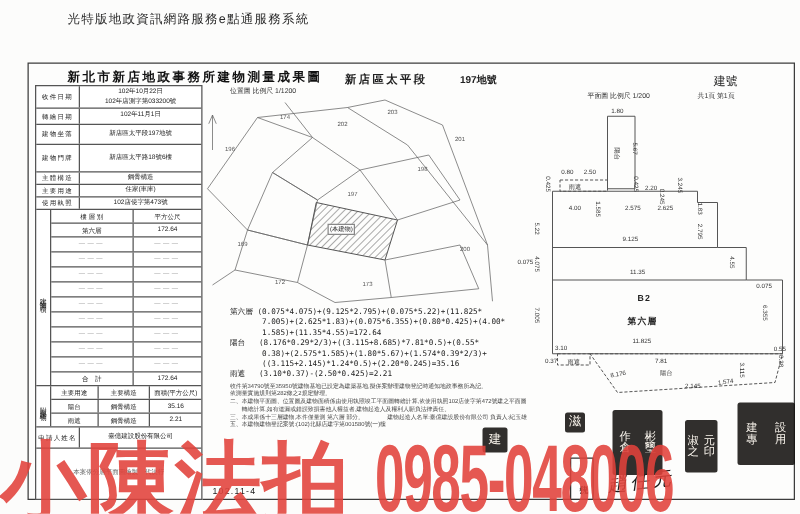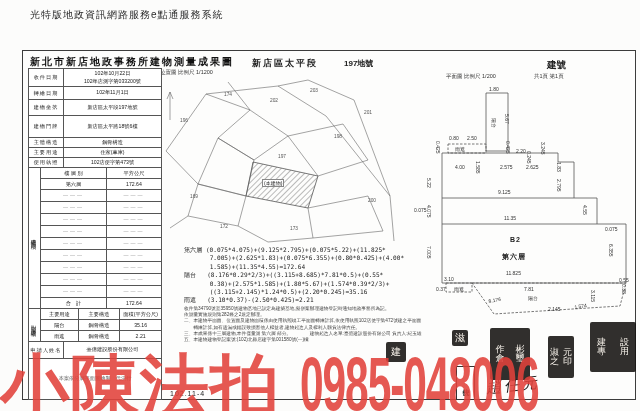--- a/index.html
+++ b/index.html
@@ -1,28 +1,28 @@
 <!DOCTYPE html>
 <html><head>
 <meta charset="utf-8">
 <style>
   html,body{margin:0;padding:0;}
   body{width:640px;height:411px;background:#ffffff;font-family:"Liberation Sans","DejaVu Sans",sans-serif;color:#222;}
   #page{position:relative;width:640px;height:411px;overflow:hidden;background:#fcfcfb;}
-  .abs{position:absolute;}
+  .abs{position:absolute;margin-left:24px;}
   .nw{white-space:nowrap;}
   #frame{position:absolute;left:22px;top:50px;width:612px;height:348px;border:1.5px solid #3c3c3c;background:#fdfdfc;}
   .hline1{font-size:10px;letter-spacing:1px;color:#2b2b2b;}
   .hline2{font-size:8px;letter-spacing:.5px;color:#2b2b2b;}
   .hdate{font-size:7.5px;color:#2b2b2b;}
   .doc-title{font-size:10px;font-weight:bold;letter-spacing:2px;color:#111;font-family:"Liberation Serif","DejaVu Serif",serif;}
   .sec-title{font-size:9px;font-weight:bold;letter-spacing:2px;font-family:"Liberation Serif","DejaVu Serif",serif;}
   .land-no{font-size:8px;font-weight:bold;}
   .bno{font-size:21px;font-weight:bold;letter-spacing:3px;font-family:"Liberation Serif","DejaVu Serif",serif;}
-  .bno-unit{font-size:9.5px;font-weight:bold;font-family:"Liberation Serif","DejaVu Serif",serif;}
+  .bno-unit{font-size:9.5px;font-weight:normal;font-family:"Liberation Serif","DejaVu Serif",serif;}
   .tiny{font-size:5.5px;color:#333;}
   
   #info{position:absolute;left:28px;top:68px;width:132px;border:1px solid #555;background:#fff;}
   .irow{display:flex;border-bottom:1px solid #555;align-items:stretch;}
   .irow:last-child{border-bottom:none;}
   .ilab{width:34px;border-right:1px solid #555;font-size:5.2px;display:flex;align-items:center;justify-content:center;text-align:center;letter-spacing:1px;color:#222;}
   .ival{flex:1;font-size:5.2px;display:flex;align-items:center;justify-content:center;text-align:center;white-space:pre-line;line-height:1.35;color:#222;}
   .sideL{width:11px;border-right:1px solid #555;display:flex;align-items:center;justify-content:center;font-size:5.5px;letter-spacing:2px;color:#222;}
   .v{writing-mode:vertical-rl;text-orientation:upright;}
   .acolwrap{flex:1;}

